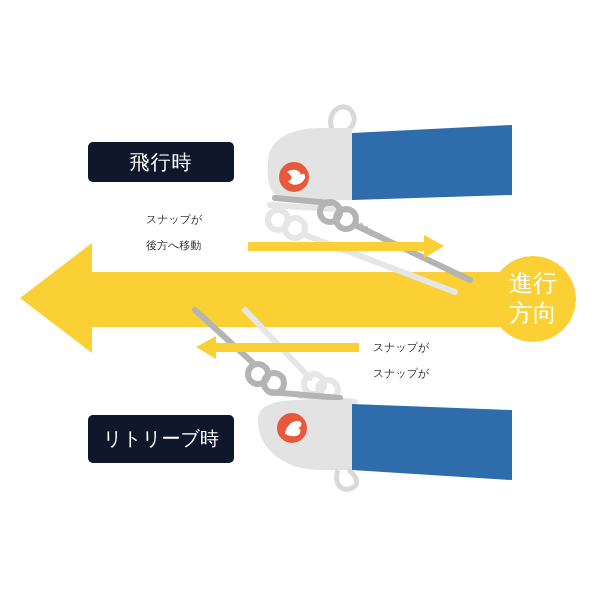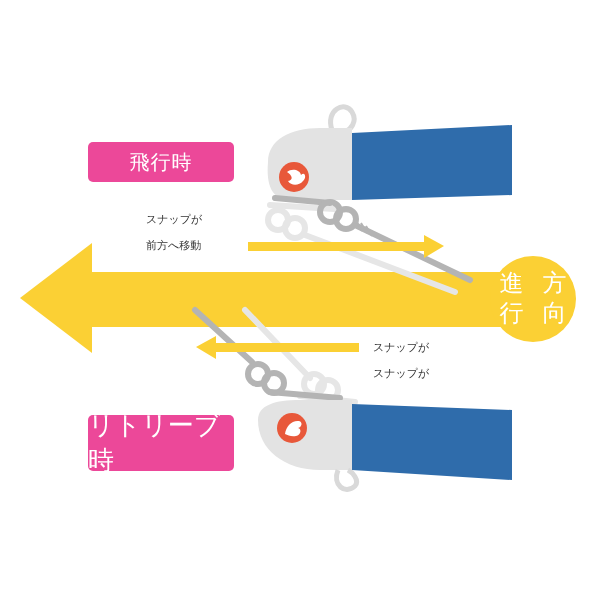--- a/index.html
+++ b/index.html
@@ -1,27 +1,27 @@
 <!DOCTYPE html>
 <html><head>
 <meta charset="utf-8">
 <style>
   html, body { margin: 0; padding: 0; background: #ffffff; }
   body { width: 600px; height: 600px; position: relative; overflow: hidden;
          font-family: "DejaVu Sans", "Liberation Sans", sans-serif; }
   .stage { position: absolute; left: 0; top: 0; width: 600px; height: 600px; }
   svg.art { position: absolute; left: 0; top: 0; }
-  .tag { position: absolute; background: #ec4899; color: #ffffff; border-radius: 5px;
+  .tag { position: absolute; background: #0f172a; color: #ffffff; border-radius: 5px;
          display: flex; align-items: center; justify-content: center;
          font-size: 20px; letter-spacing: 1px; }
   .label { position: absolute; color: #333333; font-size: 11px; line-height: 26px;
            white-space: nowrap; }
   .dir { position: absolute; left: 490px; top: 255px; width: 86px; height: 86px;
          color: #ffffff; font-size: 24px; line-height: 30px; text-align: center;
-         display: flex; flex-direction: row; align-items: center; justify-content: center; }
+         display: flex; flex-direction: column; align-items: center; justify-content: center; }
 </style>
 </head>
 <body>
 
 <div class="stage">
 
   <svg class="art" width="600" height="600" viewBox="0 0 600 600">
 
     <g>
       <rect x="90" y="272" width="440" height="55" fill="#fbd034"></rect>
@@ -89,25 +89,25 @@
       <path d="M338 470 C 332 485, 345 495, 355 486 C 360 480, 352 472, 348 470" fill="none" stroke="#d9d9d9" stroke-width="5"></path>
     </g>
 
     <g>
       <rect x="214" y="343" width="145" height="9" fill="#fbd034"></rect>
       <polygon points="196,347 216,336 216,359" fill="#fbd034"></polygon>
     </g>
   </svg>
 
   <div class="tag" style="left:88px; top:142px; width:146px; height:40px;">飛行時</div>
-  <div class="tag" style="left:88px; top:415px; width:146px; height:56px; font-size:26px; letter-spacing:0;">リトリーブ時</div>
+  <div class="tag" style="left:88px; top:415px; width:146px; height:48px; font-size:19px; letter-spacing:0;">リトリーブ時</div>
 
   <div class="label" style="left:146px; top:207px;">
     <div>スナップが</div>
-    <div>前方へ移動</div>
+    <div>後方へ移動</div>
   </div>
 
   <div class="label" style="left:373px; top:335px;">
     <div>スナップが</div>
     <div>スナップが</div>
   </div>
 
   <div class="dir">
     <div>進行</div>
     <div>方向</div>

